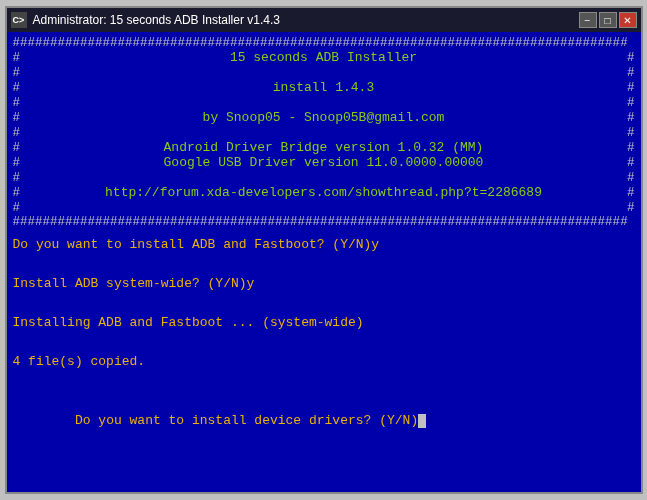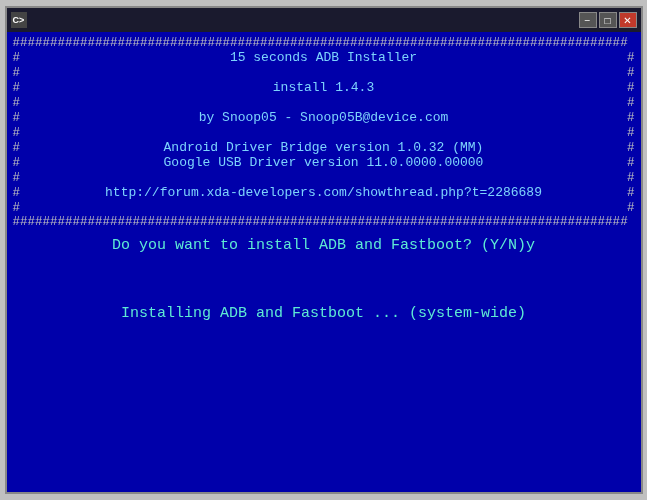--- a/index.html
+++ b/index.html
@@ -107,60 +107,60 @@
 
     .hash-prefix {
       color: #c0c0c0;
       margin-right: 2px;
       font-size: 12.5px;
     }
 
     .center-line {
       flex: 1;
       text-align: center;
-      color: #7dd3fc;
+      color: #84cc16;
       font-size: 13px;
     }
 
     .hash-suffix {
       color: #c0c0c0;
       margin-left: 2px;
       font-size: 12.5px;
     }
 
     .console-body {
       margin-top: 6px;
     }
 
     .console-line {
-      color: #5eead4;
-      font-size: 15px;
+      color: #eab308;
+      font-size: 13px;
       line-height: 1.5;
       white-space: pre;
-      text-align: center;
     }
 
     .cursor {
       display: inline-block;
       width: 8px;
       height: 14px;
       background: #c0c0c0;
       vertical-align: text-bottom;
     }
   </style>
 </head>
 <body>
 
 <div class="window">
 
   <div class="title-bar">
     <div class="title-bar-left">
       <div class="title-icon">
         <span style="font-size:9px; color:#fff; font-weight:bold;">C&gt;</span>
       </div>
+      <span class="title-text">Administrator:  15 seconds ADB Installer v1.4.3</span>
     </div>
     <div class="title-bar-buttons">
       <div class="title-btn">−</div>
       <div class="title-btn">□</div>
       <div class="title-btn close">✕</div>
     </div>
   </div>
 
   <div class="console-area">
 
@@ -183,21 +183,21 @@
       <span class="center-line">install 1.4.3</span>
       <span class="hash-suffix">#</span>
     </div>
     <div class="header-row">
       <span class="hash-prefix">#</span>
       <span class="center-line">&nbsp;</span>
       <span class="hash-suffix">#</span>
     </div>
     <div class="header-row">
       <span class="hash-prefix">#</span>
-      <span class="center-line">by Snoop05 - Snoop05B@device.com</span>
+      <span class="center-line">by Snoop05 - Snoop05B@gmail.com</span>
       <span class="hash-suffix">#</span>
     </div>
     <div class="header-row">
       <span class="hash-prefix">#</span>
       <span class="center-line">&nbsp;</span>
       <span class="hash-suffix">#</span>
     </div>
     <div class="header-row">
       <span class="hash-prefix">#</span>
       <span class="center-line">Android Driver Bridge version 1.0.32 (MM)</span>
@@ -224,20 +224,25 @@
       <span class="hash-suffix">#</span>
     </div>
 
     <div class="hash-line">
       <span>#</span><span>################################################################################</span><span>#</span>
     </div>
 
     <div class="console-body">
       <div class="console-line">Do you want to install ADB and Fastboot? (Y/N)y</div>
       <div class="console-line">&nbsp;</div>
+      <div class="console-line">Install ADB system-wide? (Y/N)y</div>
       <div class="console-line">&nbsp;</div>
       <div class="console-line">Installing ADB and Fastboot ... (system-wide)</div>
       <div class="console-line">&nbsp;</div>
-      <div class="console-line">&nbsp;</div>
+      <div class="console-line">4 file(s) copied.</div>
+      <div class="console-line">&nbsp;</div>
+      <div class="console-line">
+        <span>Do you want to install device drivers? (Y/N)</span><span class="cursor"></span>
+      </div>
     </div>
 
   </div>
 </div>
 
 </body></html>

